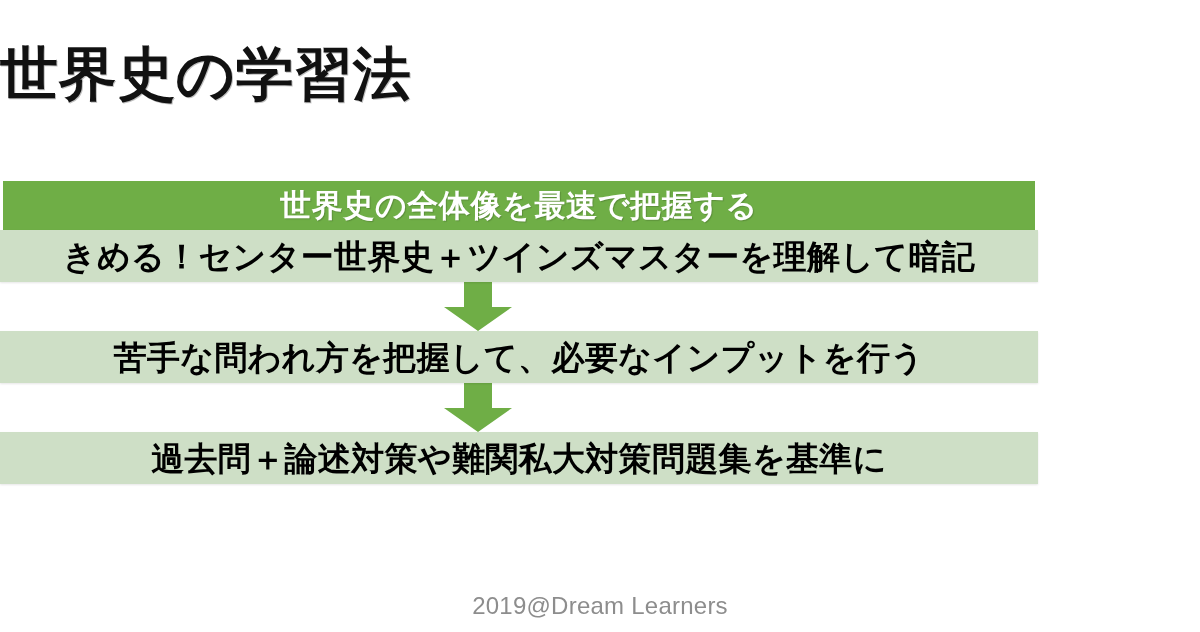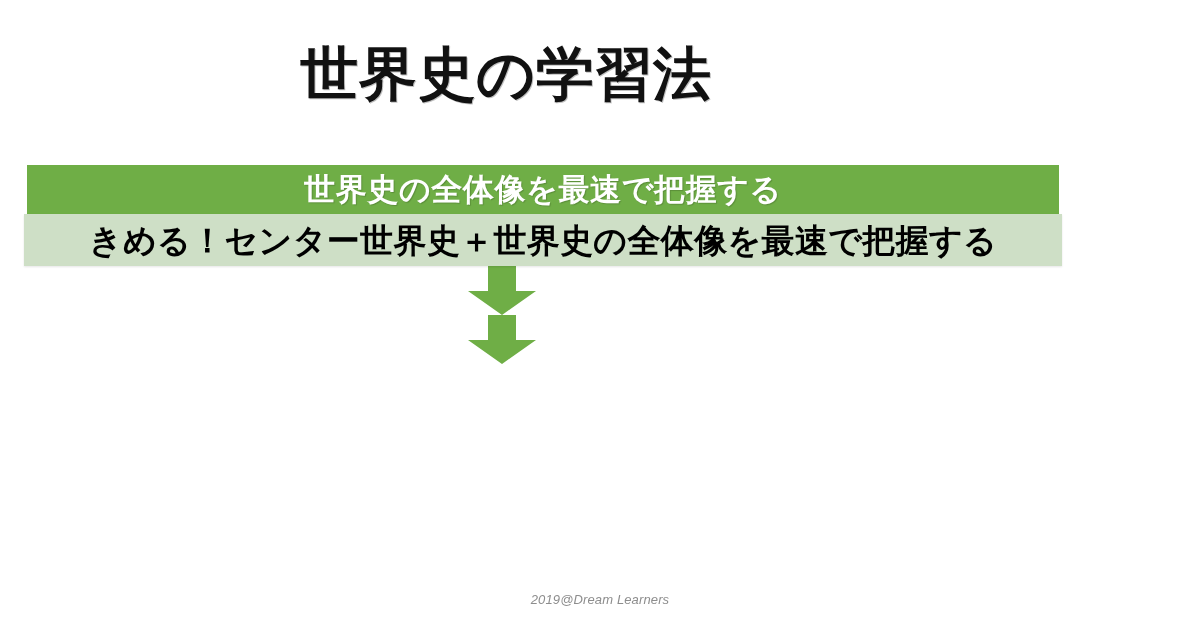--- a/index.html
+++ b/index.html
@@ -22,37 +22,35 @@
     height: 632px;
     background: #ffffff;
   }
 
   
   .title {
     position: absolute;
     top: 44px;
     left: 0;
     width: 1012px;
-    text-align: center;
     font-size: 58px;
     line-height: 1.05;
     font-weight: 700;
     color: #111111;
     letter-spacing: 0.01em;
     white-space: nowrap;
     text-shadow: 1px 1px 0 rgba(0,0,0,0.25);
   }
 
   
   .flow {
     position: absolute;
-    top: 165px;
+    top: 181px;
     left: 0;
     width: 956px;
-    padding-left: 24px;
   }
 
   .step {
     position: relative;
     width: 1038px;
     margin: 0 auto;
   }
 
   .step-head {
     position: relative;
@@ -106,60 +104,65 @@
     display: block;
   }
 
   
   .footer {
     position: absolute;
     top: 592px;
     left: 0;
     width: 1200px;
     text-align: center;
-    font-size: 13px;
+    font-size: 24px;
     font-weight: 400;
     color: #8d8d8d;
     letter-spacing: 0.01em;
-    font-style: italic;
   }
 </style>
 </head>
 <body>
 
 <div class="slide">
 
   <div class="title">世界史の学習法</div>
 
   <div class="flow">
 
     <div class="step">
       <div class="step-head">
         <span class="step-head-text">世界史の全体像を最速で把握する</span>
       </div>
       <div class="step-sub">
-        <span class="step-sub-text">きめる！センター世界史＋世界史の全体像を最速で把握する</span>
+        <span class="step-sub-text">きめる！センター世界史＋ツインズマスターを理解して暗記</span>
       </div>
     </div>
 
     <div class="connector">
       <svg class="arrow-svg" width="68" height="49" viewBox="0 0 68 49" aria-hidden="true">
         <polygon points="20,0 48,0 48,25 68,25 34,49 0,25 20,25" fill="#6fae46"></polygon>
       </svg>
     </div>
 
     <div class="step">
+      <div class="step-sub">
+        <span class="step-sub-text">苦手な問われ方を把握して、必要なインプットを行う</span>
+      </div>
     </div>
 
     <div class="connector">
       <svg class="arrow-svg" width="68" height="49" viewBox="0 0 68 49" aria-hidden="true">
         <polygon points="20,0 48,0 48,25 68,25 34,49 0,25 20,25" fill="#6fae46"></polygon>
       </svg>
     </div>
 
     <div class="step">
+      <div class="step-sub">
+        <span class="step-sub-text">過去問＋論述対策や難関私大対策問題集を基準に</span>
+      </div>
     </div>
 
   </div>
 
   <div class="footer">2019@Dream Learners</div>
 
 </div>
 
 </body></html>

